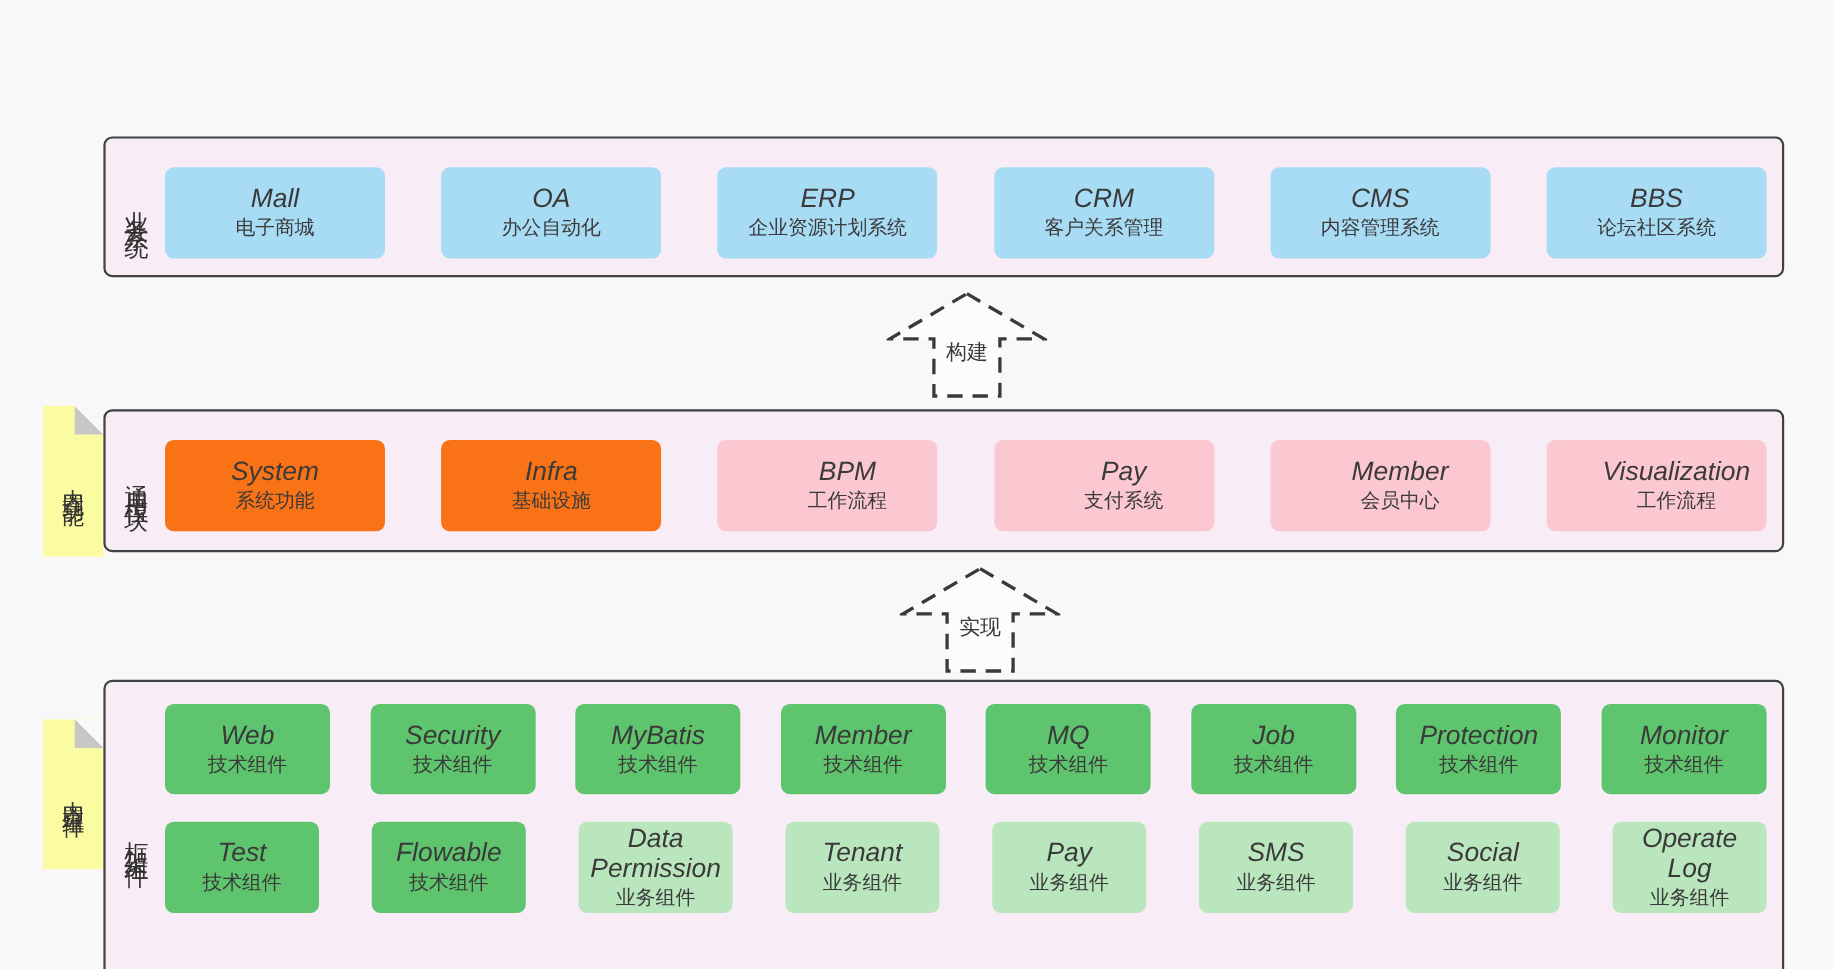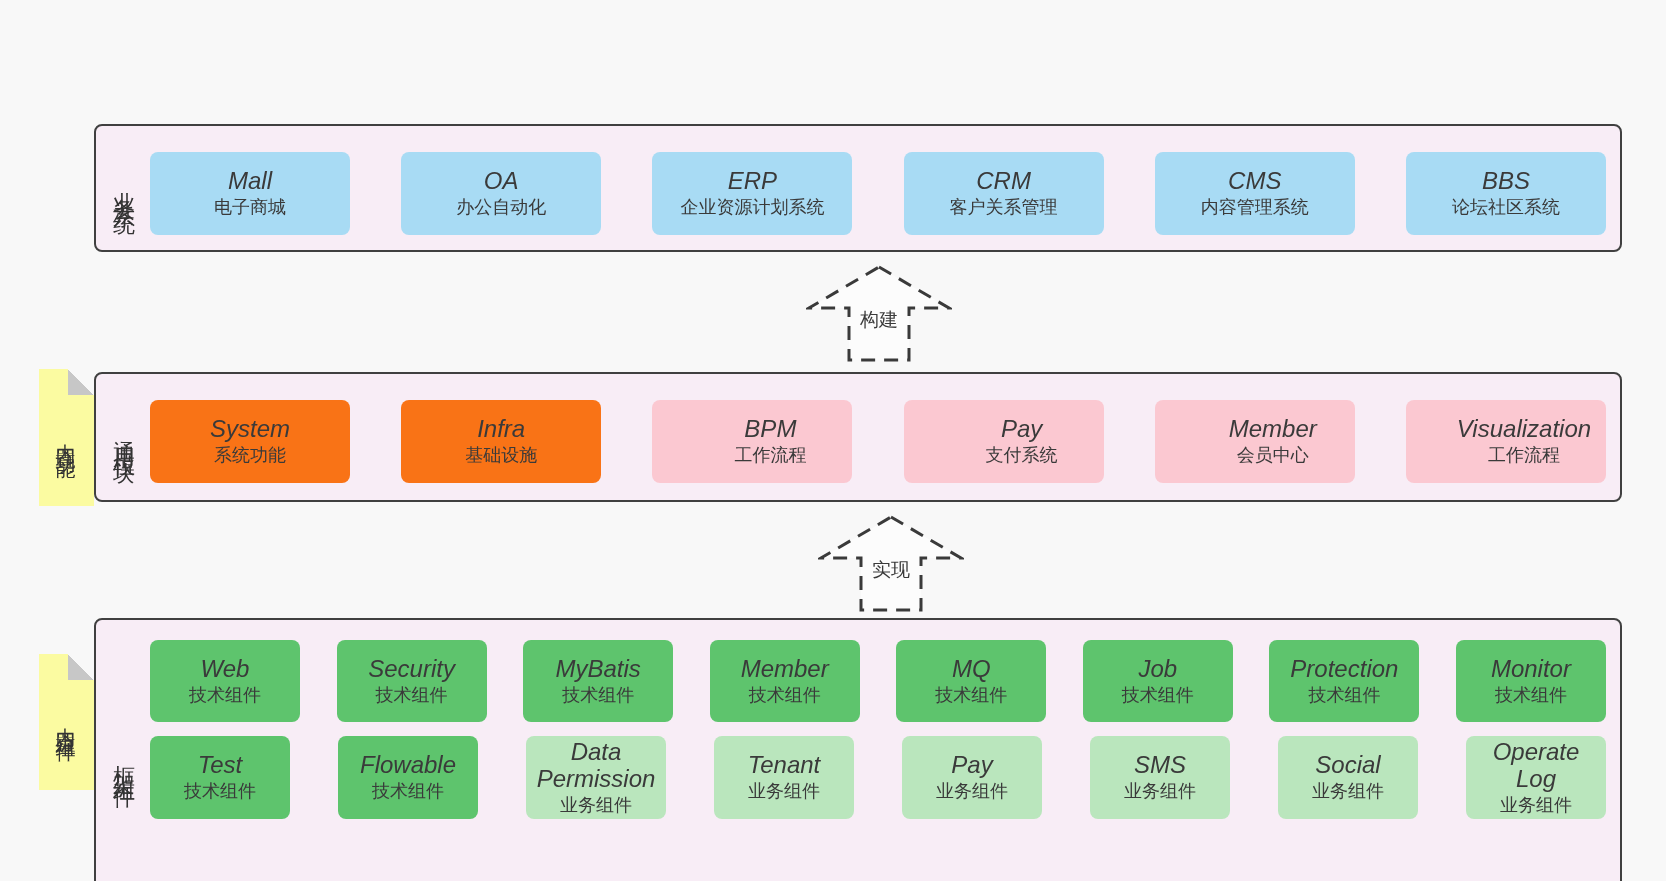--- a/index.html
+++ b/index.html
@@ -22,21 +22,21 @@
     writing-mode:vertical-lr;text-orientation:upright;
     font-size:22px;letter-spacing:7px;color:#333;white-space:nowrap;
   }
   .row{
     position:absolute;left:54px;right:14px;
     display:flex;justify-content:space-between;
   }
   .row-business{top:26px;height:83px;}
   .row-modules{top:26px;height:83px;}
   .row-comp1{top:20px;height:82px;}
-  .row-comp2{top:116px;height:83px;gap:48px;}
+  .row-comp2{top:127px;height:83px;gap:48px;}
   .box{
     border-radius:8px;display:flex;flex-direction:column;
     align-items:center;justify-content:center;text-align:center;
     box-sizing:border-box;padding:2px 4px;
   }
   .w200{width:200px;}
   .w150{width:150px;}
   .blue{background:#a8dbf4;}
   .red{background:#f97316;}
   .pink{background:#fbc8d1;padding-left:40px;}

